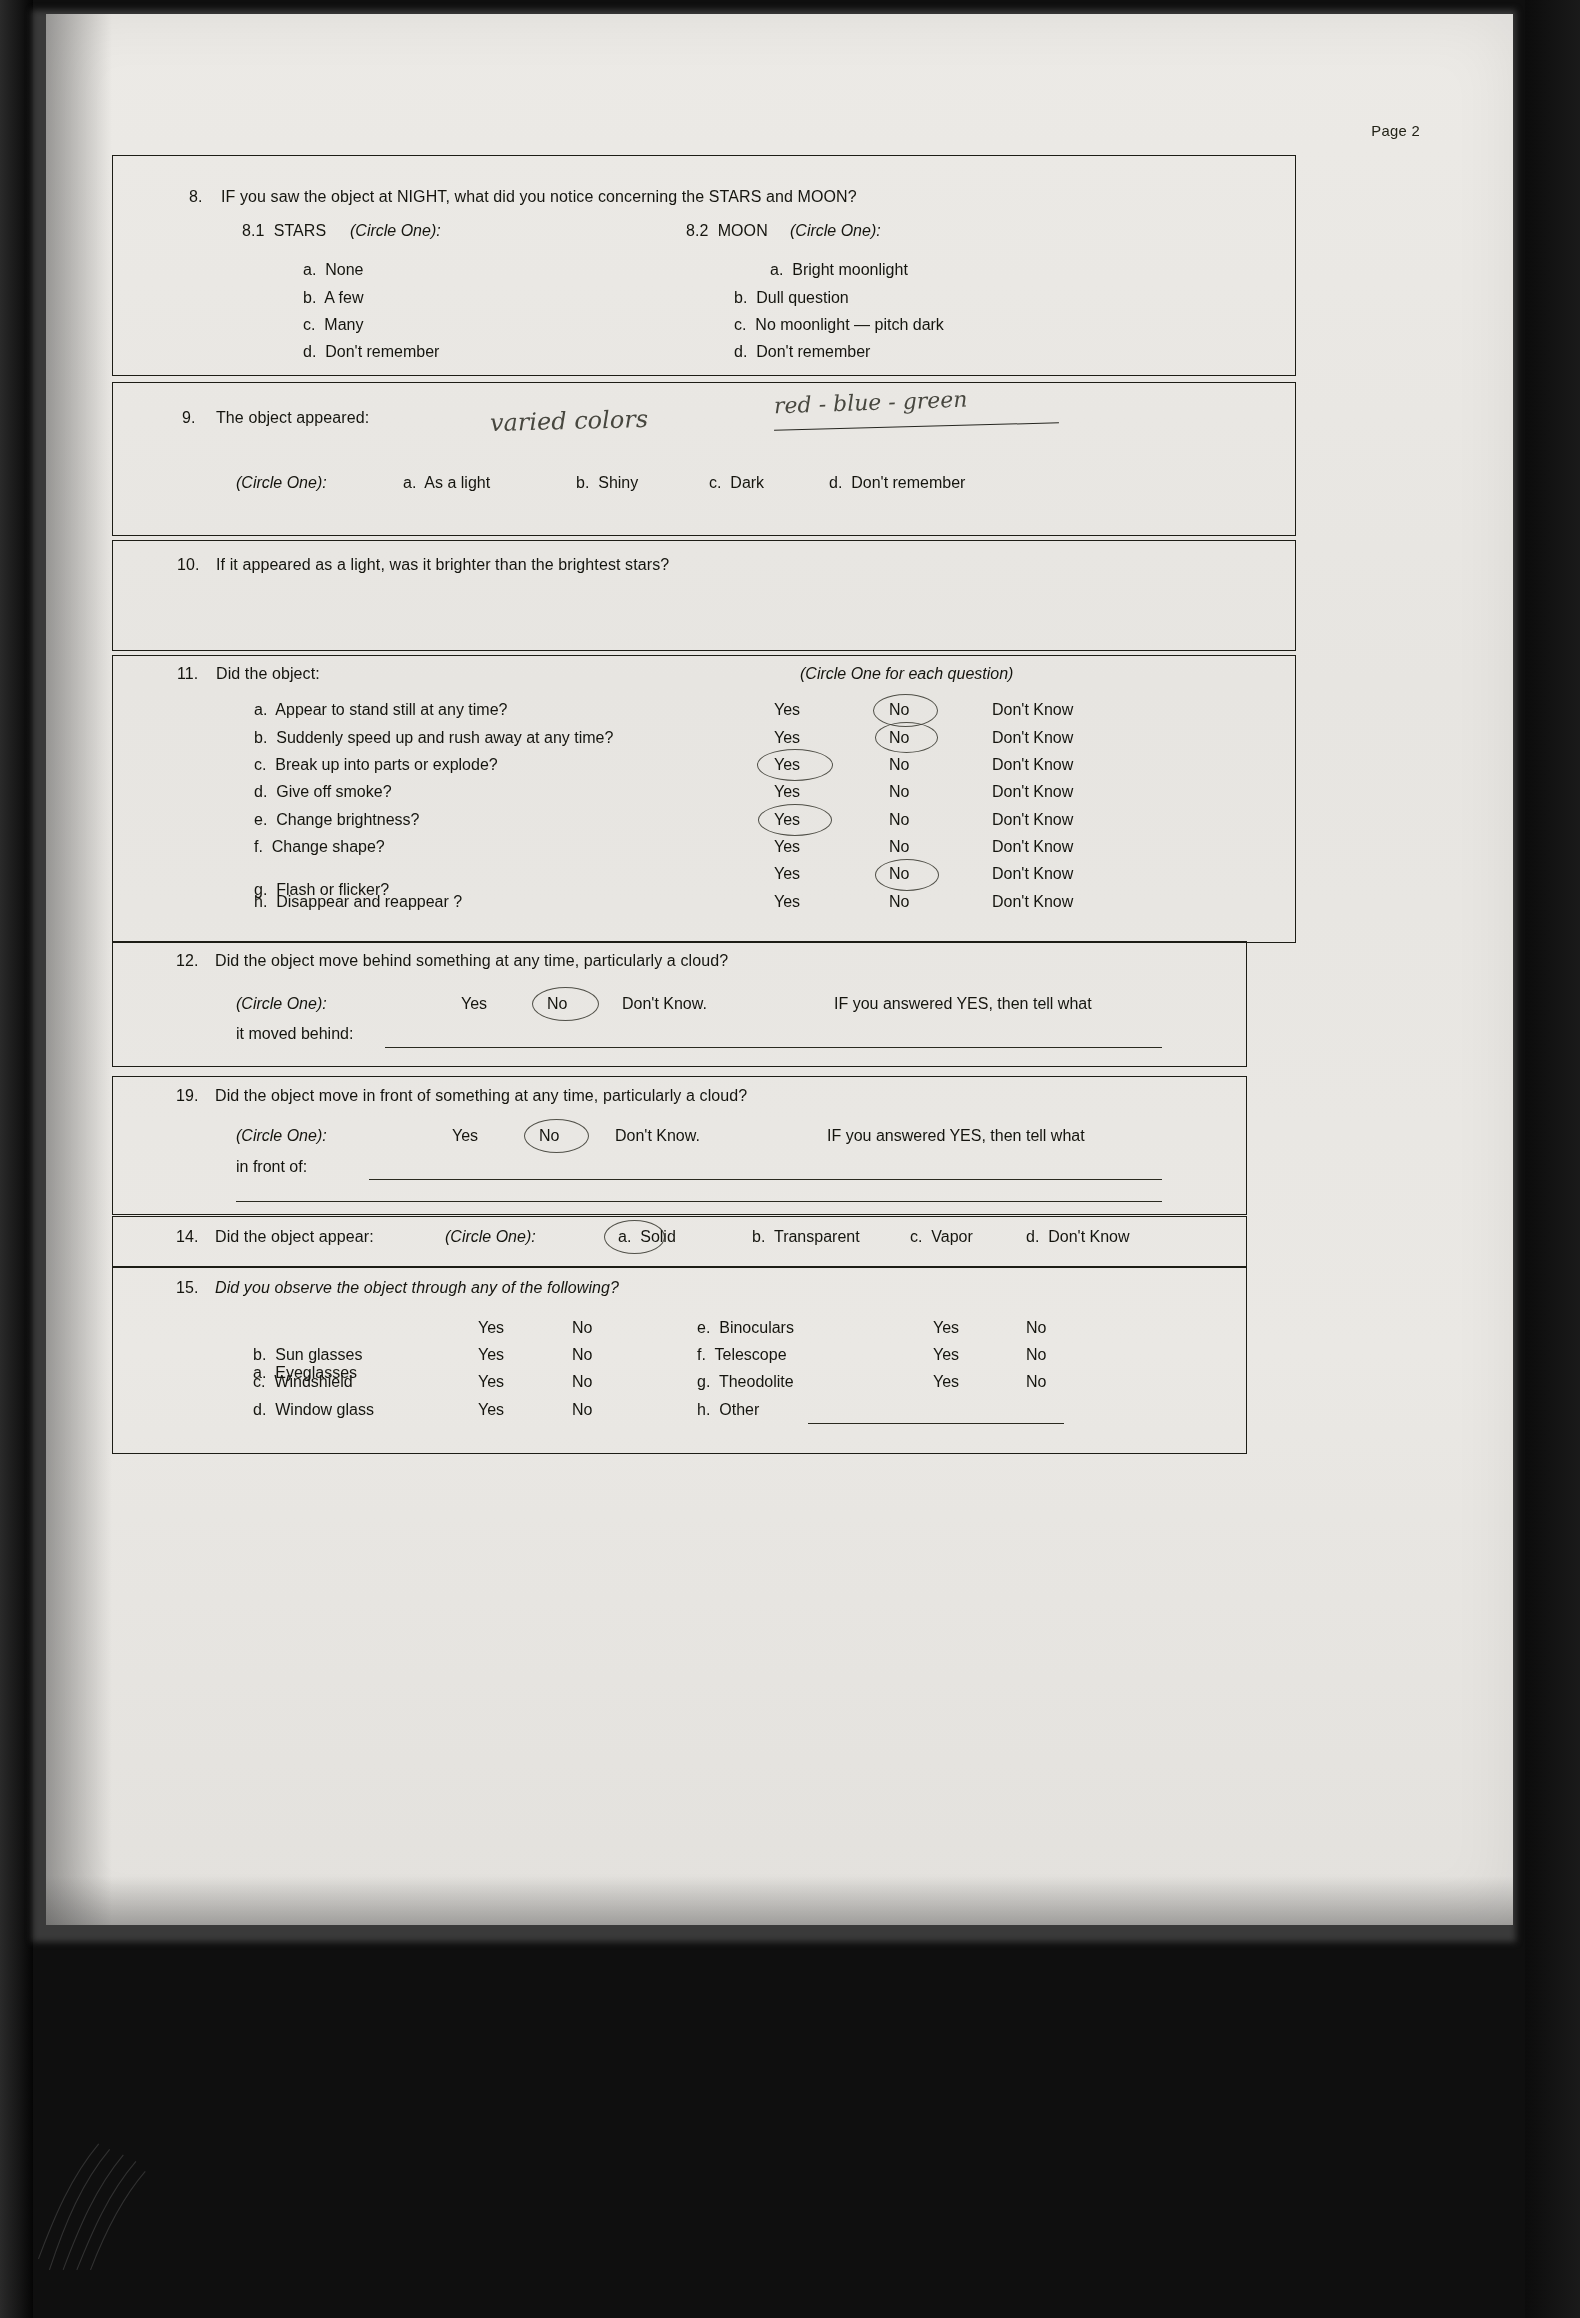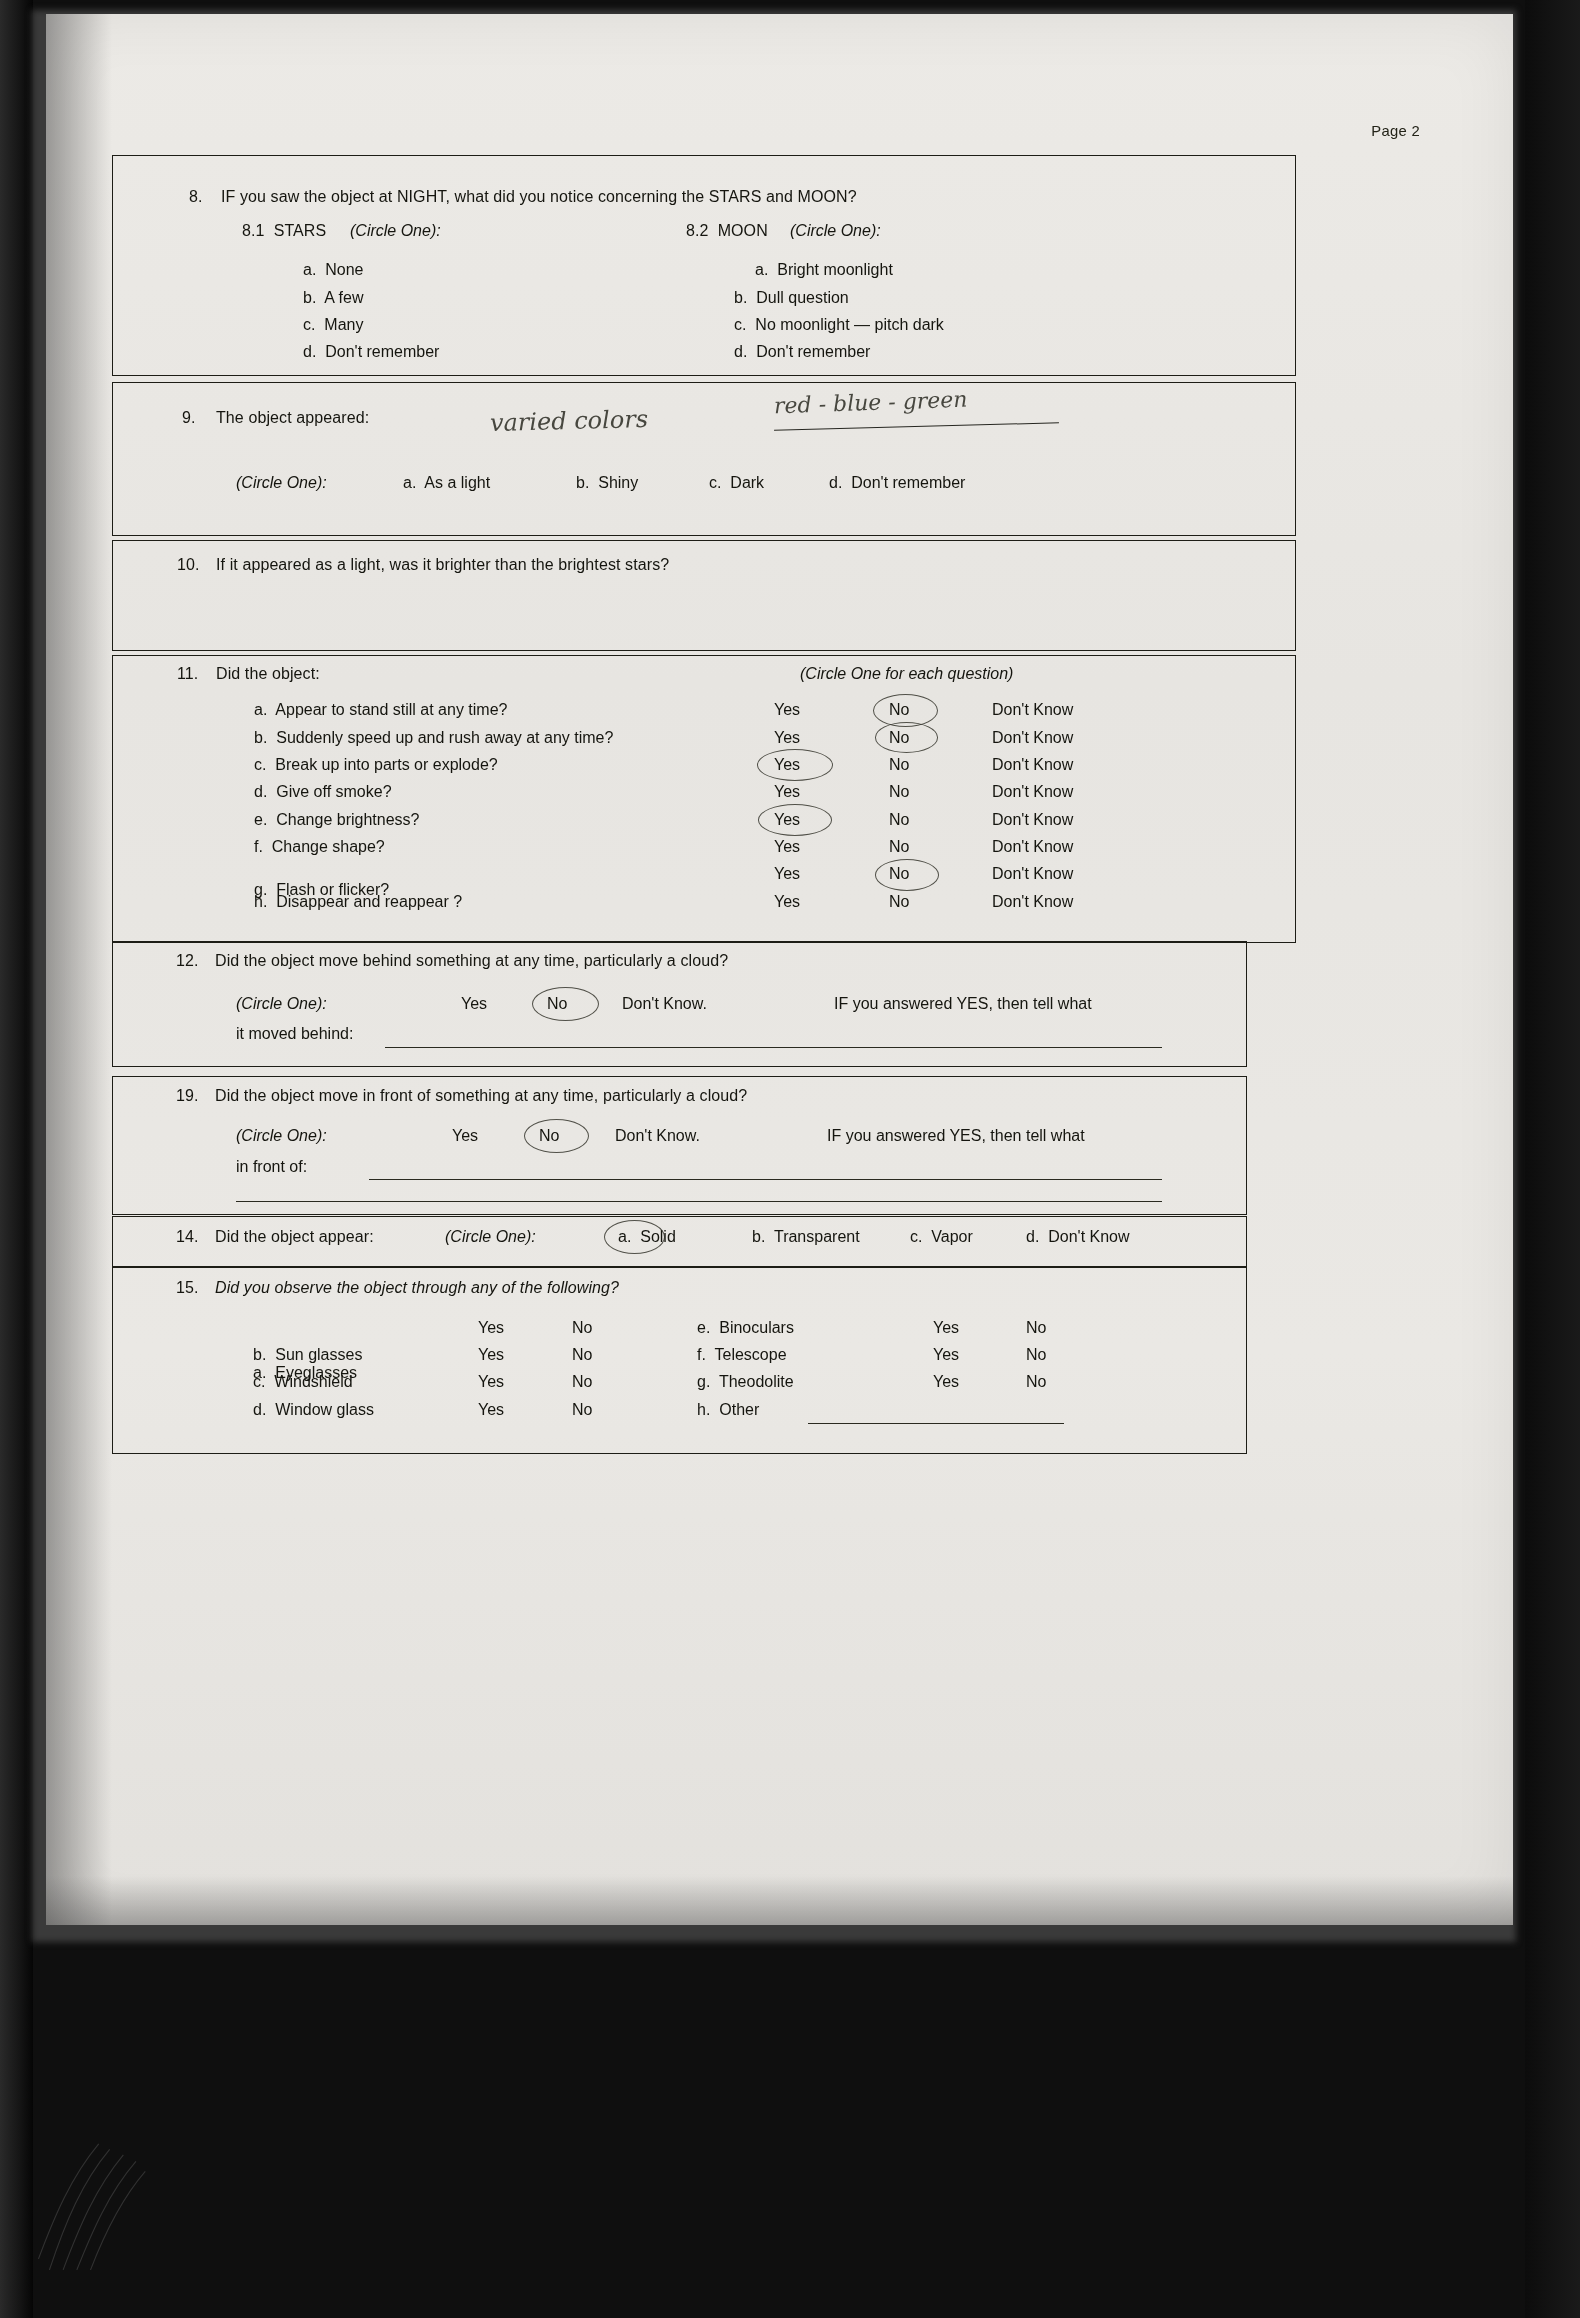--- a/index.html
+++ b/index.html
@@ -175,21 +175,21 @@
     <div class="t qi" style="left:304px; top:208px;">(Circle One):</div>
 
     <div class="t q" style="left:640px; top:208px;">8.2  MOON</div>
     <div class="t qi" style="left:744px; top:208px;">(Circle One):</div>
 
     <div class="t opt" style="left:257px; top:247px;">a.  None</div>
     <div class="t opt" style="left:257px; top:275px;">b.  A few</div>
     <div class="t opt" style="left:257px; top:302px;">c.  Many</div>
     <div class="t opt" style="left:257px; top:329px;">d.  Don't remember</div>
 
-    <div class="t opt" style="left:709px; top:247px;">a.  Bright moonlight</div>
+    <div class="t opt" style="left:724px; top:247px;">a.  Bright moonlight</div>
     <div class="t opt" style="left:688px; top:275px;">b.  Dull question</div>
     <div class="t opt" style="left:688px; top:302px;">c.  No moonlight — pitch dark</div>
     <div class="t opt" style="left:688px; top:329px;">d.  Don't remember</div>
 
     <div class="t q" style="left:136px; top:395px;">9.</div>
     <div class="t q" style="left:170px; top:395px;">The object appeared:</div>
 
     <div class="hand" style="left:444px; top:393px; font-size:24px; transform:rotate(-1.5deg);">varied colors</div>
     <div class="hand" style="left:728px; top:376px; font-size:22px; transform:rotate(-2deg);">red - blue - green</div>
     <div class="underline" style="left:728px; top:412px; width:285px; transform:rotate(-1.5deg);"></div>

